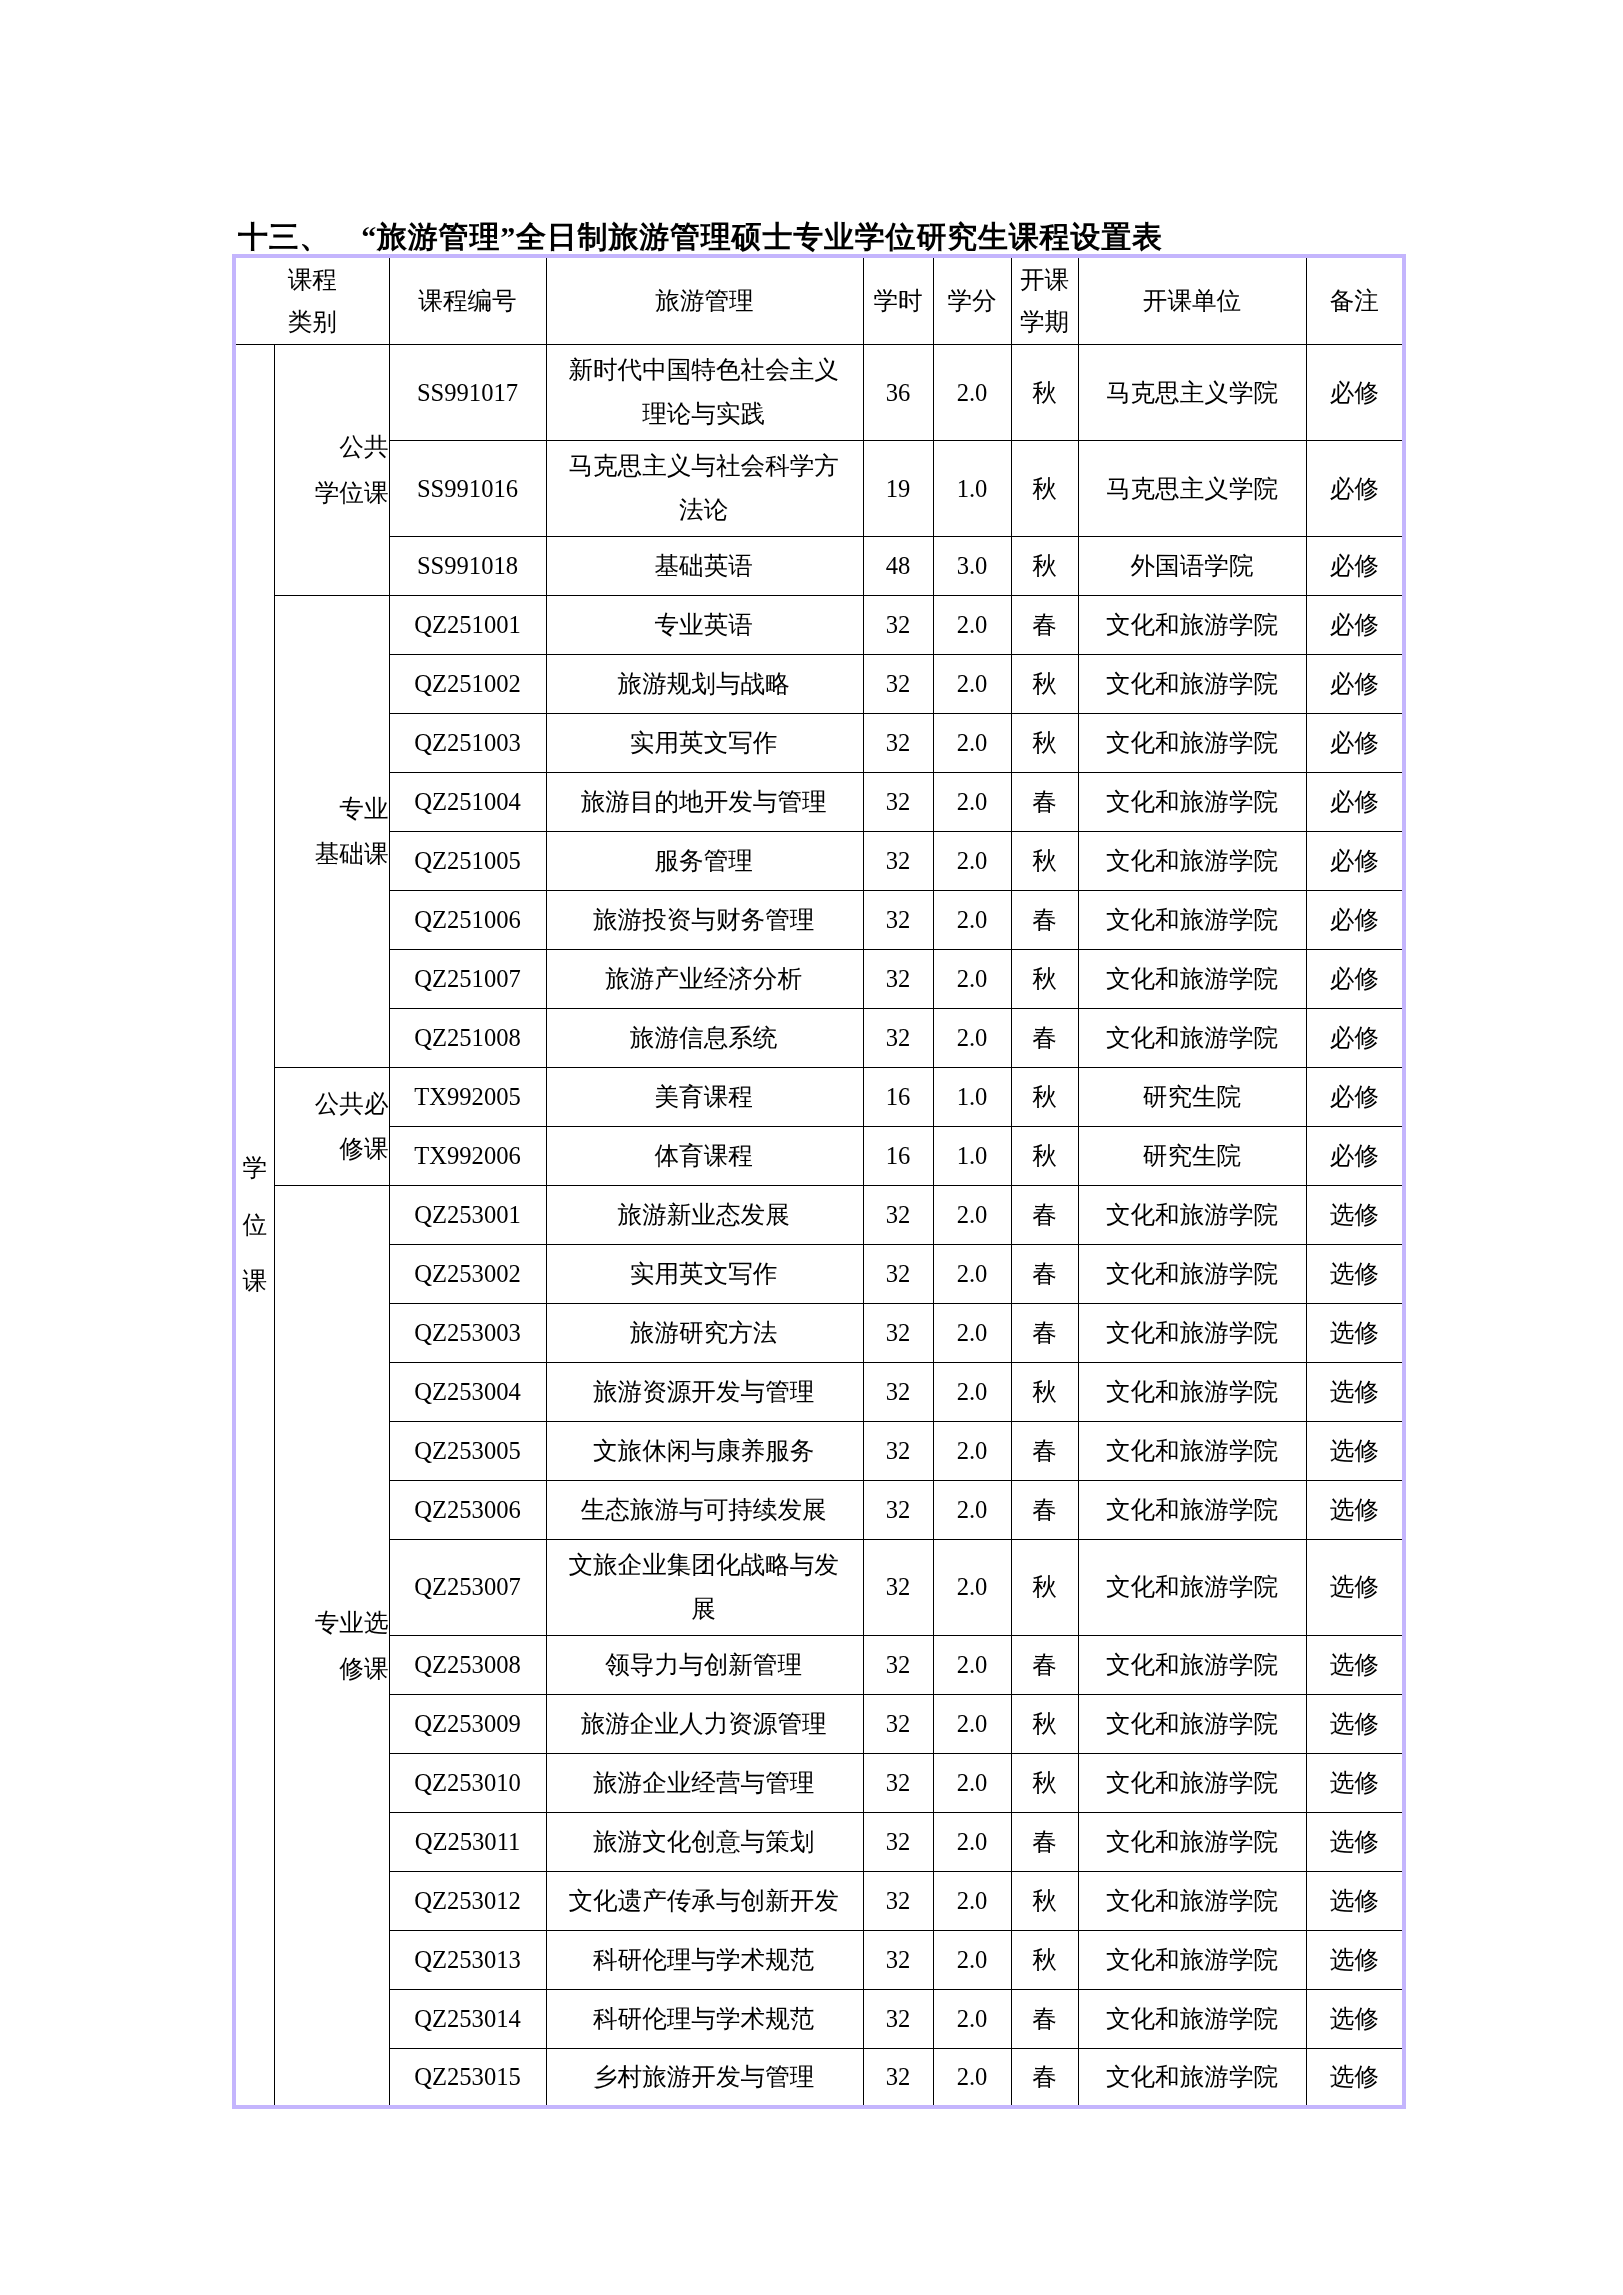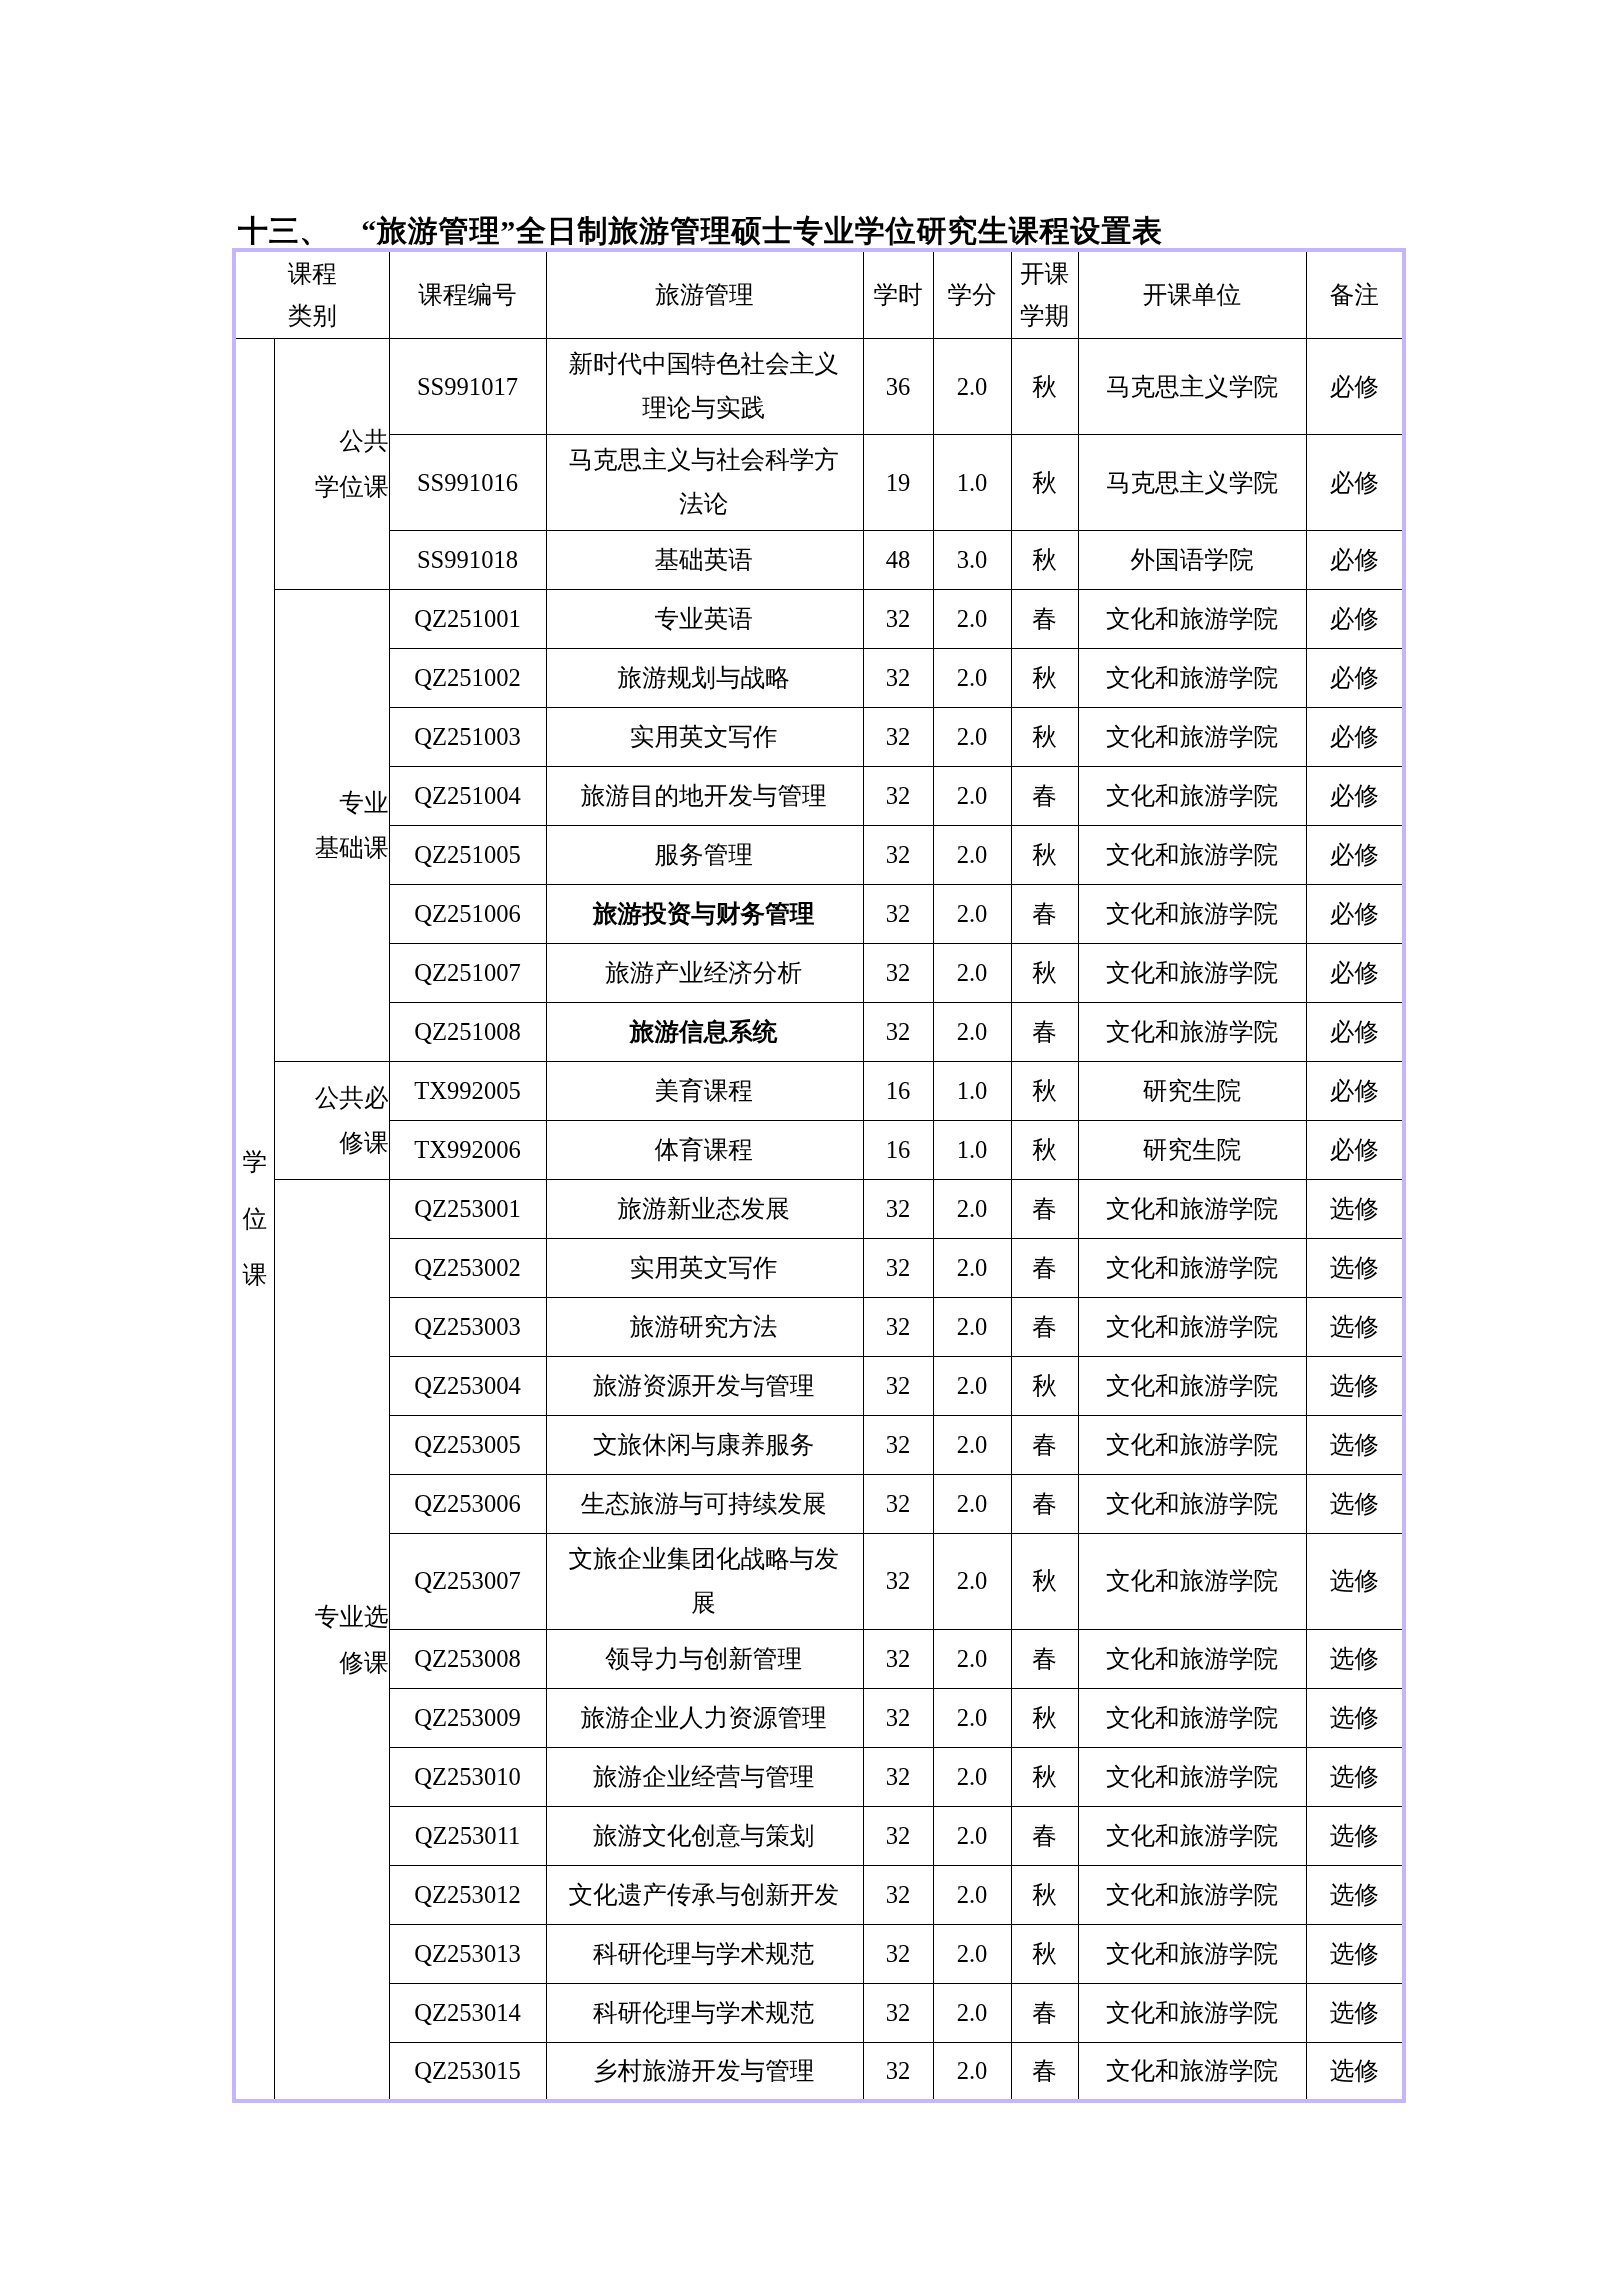--- a/index.html
+++ b/index.html
@@ -2,21 +2,21 @@
 <html style="font-size:12.7px"><head>
 <meta charset="utf-8">
 <style>
   html,body{margin:0;padding:0;background:#ffffff;}
   body{
     width:1623px;height:2295px;position:relative;
     font-family:"Liberation Serif","DejaVu Serif",serif;
     color:#000;
     -webkit-font-smoothing:antialiased;
   }
-  .page{position:absolute;left:0;top:6px;width:1623px;height:1691px;}
+  .page{position:absolute;left:0;top:12px;width:1623px;height:1691px;}
   .doc-title{
     position:absolute;left:238px;top:205px;
     font-size:30px;font-weight:bold;letter-spacing:0.8px;white-space:nowrap;
   }
   table.course-table{
     position:absolute;left:232px;top:242px;
     width:1171px;
     border-collapse:collapse;
     table-layout:fixed;
     border:4px solid #c4b5fd;
@@ -46,21 +46,21 @@
     line-height:1.7;
   }
   tr.row-std{height:59px;}
   tr.row-tall{height:90px;}
   td.name-cell{
     text-align:center;
     padding:3.2px 16px 3.2px 14.3px;
     line-height:1.8;
     word-break:break-all;
   }
-  td.bold{font-weight:bold;}
+  td.bold{font-weight:normal;}
   td.cat-cell{
     white-space:pre-line;
     line-height:1.85;
     text-align:right;
   }
   td.vert-cell{
     white-space:pre-line;
     line-height:2.3;
   }
 </style>

